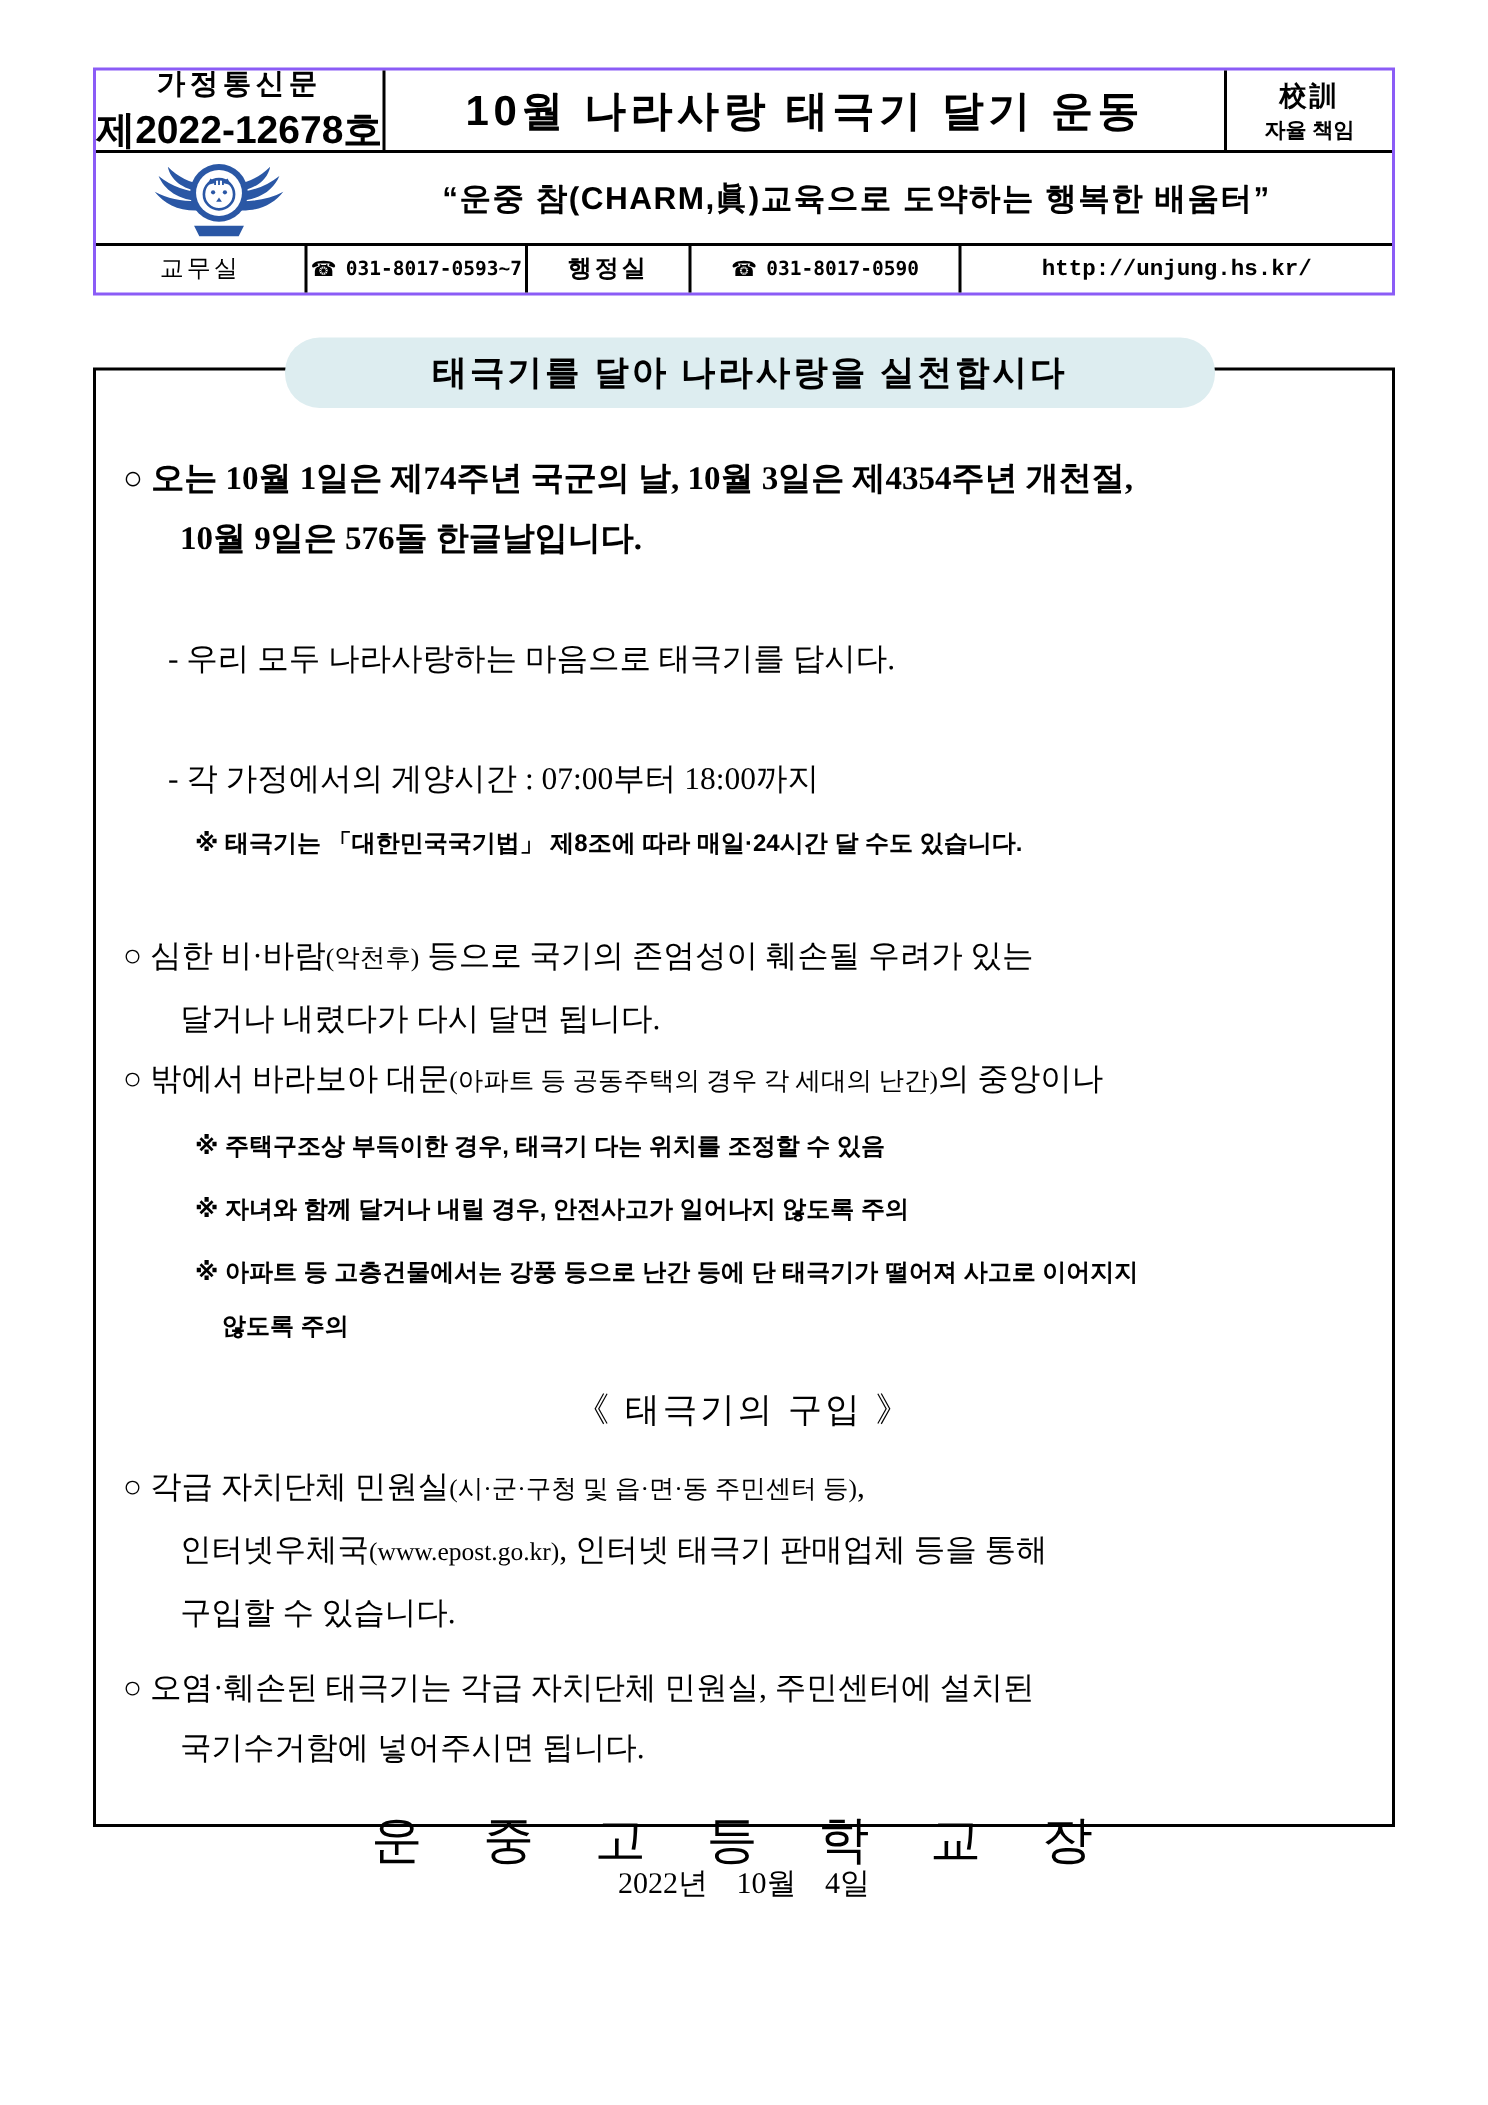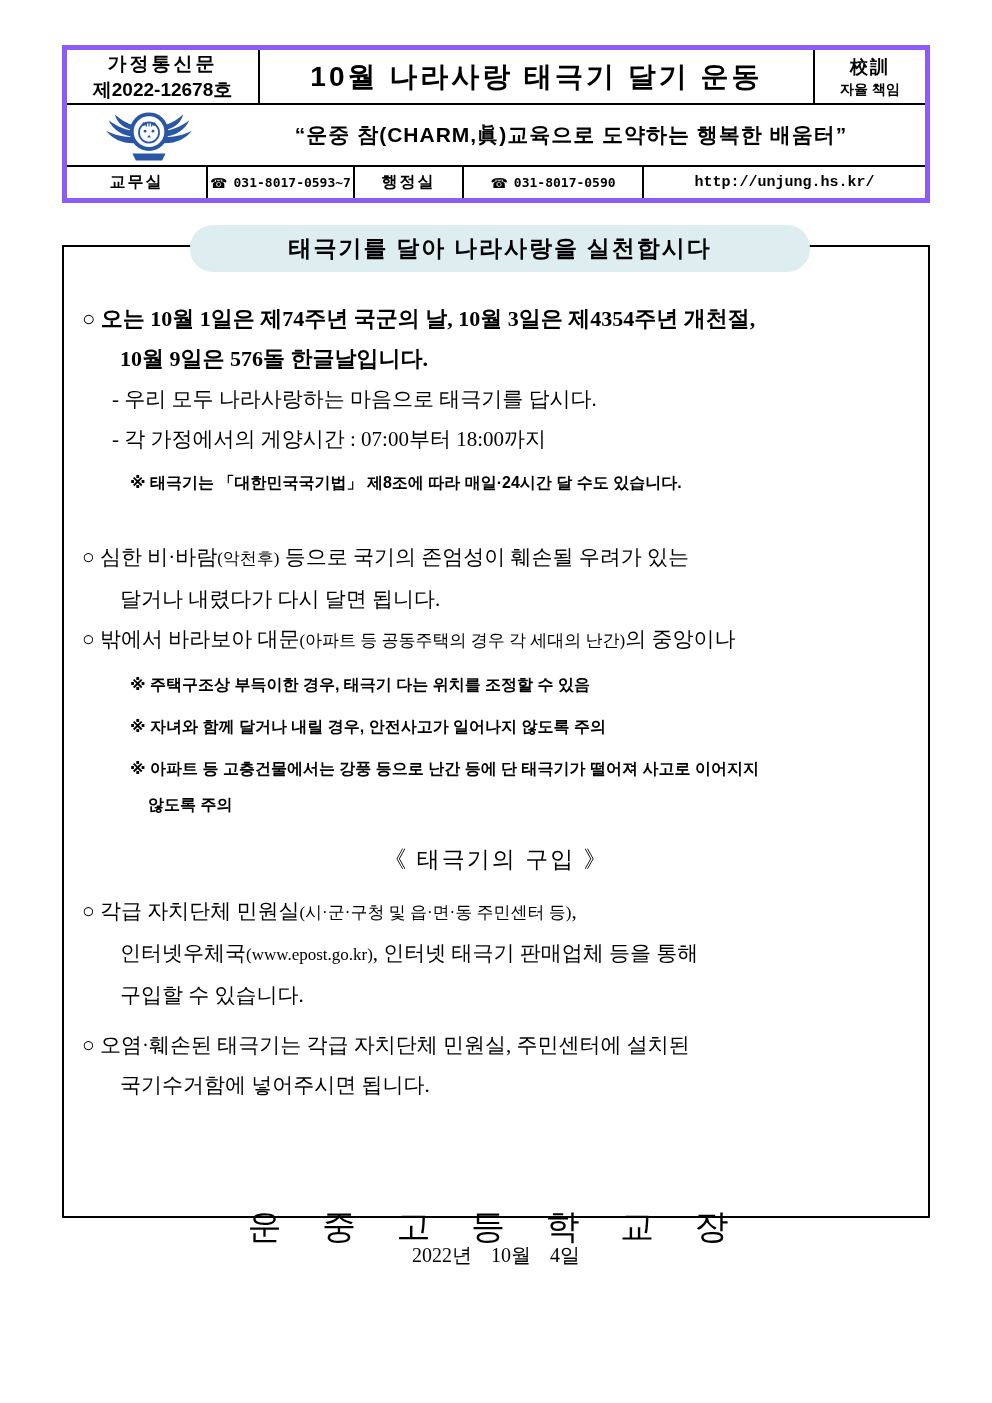--- a/index.html
+++ b/index.html
@@ -4,29 +4,29 @@
 <style>
   * { margin:0; padding:0; box-sizing:border-box; }
   html,body { background:#ffffff; }
   .page {
     position:relative; width:992px; height:1403px; margin:0 auto;
     background:#ffffff; overflow:hidden;
     font-family:"Liberation Serif","DejaVu Serif",serif; color:#000;
   }
 
   
-  .header { position:absolute; left:62px; top:45px; width:868px; border:5px solid #8b5cf6; }
+  .header { position:absolute; left:62px; top:45px; width:868px; border:2px solid #8b5cf6; }
   .hrow1 { display:flex; height:55px; border-bottom:2px solid #000; }
   .cell-docinfo {
     width:193px; border-right:2px solid #000; display:flex; flex-direction:column;
     align-items:center; justify-content:center;
     font-family:"Liberation Sans","DejaVu Sans",sans-serif; font-weight:bold;
   }
   .doc-type { font-size:19px; letter-spacing:3px; }
-  .doc-no   { font-size:19px; }
+  .doc-no   { font-size:26px; }
   .cell-title {
     flex:1; display:flex; align-items:center; justify-content:center;
     font-family:"Liberation Sans","DejaVu Sans",sans-serif;
     font-weight:bold; font-size:28px; letter-spacing:3px;
   }
   .cell-motto {
     width:112px; border-left:2px solid #000; display:flex; flex-direction:column;
     align-items:center; justify-content:center;
     font-family:"Liberation Sans","DejaVu Sans",sans-serif; font-weight:bold;
   }
@@ -37,21 +37,21 @@
   .emblem { position:absolute; left:36px; top:3px; width:92px; height:56px; }
   .slogan {
     position:absolute; left:150px; right:0; top:0; bottom:0;
     display:flex; align-items:center; justify-content:center;
     font-family:"Liberation Sans","DejaVu Sans",sans-serif;
     font-weight:bold; font-size:21px; letter-spacing:1px;
   }
 
   .hrow3 { display:flex; height:31px; font-family:"Liberation Sans","DejaVu Sans",sans-serif; }
   .hrow3 > div { display:flex; align-items:center; justify-content:center; }
-  .c-office  { width:141px; border-right:2px solid #000; font-weight:bold; font-size:16px; letter-spacing:2px; }
+  .c-office  { width:141px; border-right:2px solid #000; font-weight:normal; font-size:16px; letter-spacing:2px; }
   .c-ophone  { width:147px; border-right:2px solid #000; }
   .c-admin   { width:109px; border-right:2px solid #000; font-weight:bold; font-size:16px; letter-spacing:2px; }
   .c-aphone  { width:180px; border-right:2px solid #000; }
   .c-site    { flex:1; font-family:"Liberation Mono","DejaVu Sans Mono",monospace; font-weight:bold; font-size:15px; }
   .phone { font-family:"DejaVu Sans Mono","Liberation Mono",monospace; font-size:13px; font-weight:bold; display:flex; gap:6px; align-items:center; }
   .phone .ph-icon { font-family:"DejaVu Sans",sans-serif; font-size:14px; }
 
   
   .banner {
     position:absolute; left:190px; top:225px; width:620px; height:47px; z-index:2;
@@ -60,21 +60,21 @@
   }
 
   
   .content-box {
     position:absolute; left:62px; top:245px; width:868px; height:973px;
     border:2px solid #000; padding:52px 18px 0 18px; z-index:1;
   }
   .ln   { font-size:21px; line-height:40px; white-space:nowrap; }
   .ln.bold { font-weight:bold; font-size:22px; }
   .ind  { padding-left:38px; }
-  .dash { padding-left:30px; }
+  .dash { padding-left:30px;margin-top:40px; }
   .note {
     font-family:"Liberation Sans","DejaVu Sans",sans-serif; font-weight:bold;
     font-size:16px; line-height:36px; padding-left:48px; white-space:nowrap;
   }
   .note-cont { padding-left:66px; }
   .small { font-size:17px; }
   .heading {
     font-family:"Liberation Sans","DejaVu Sans",sans-serif;
     font-size:23px; line-height:40px; text-align:center; letter-spacing:2px;
   }

